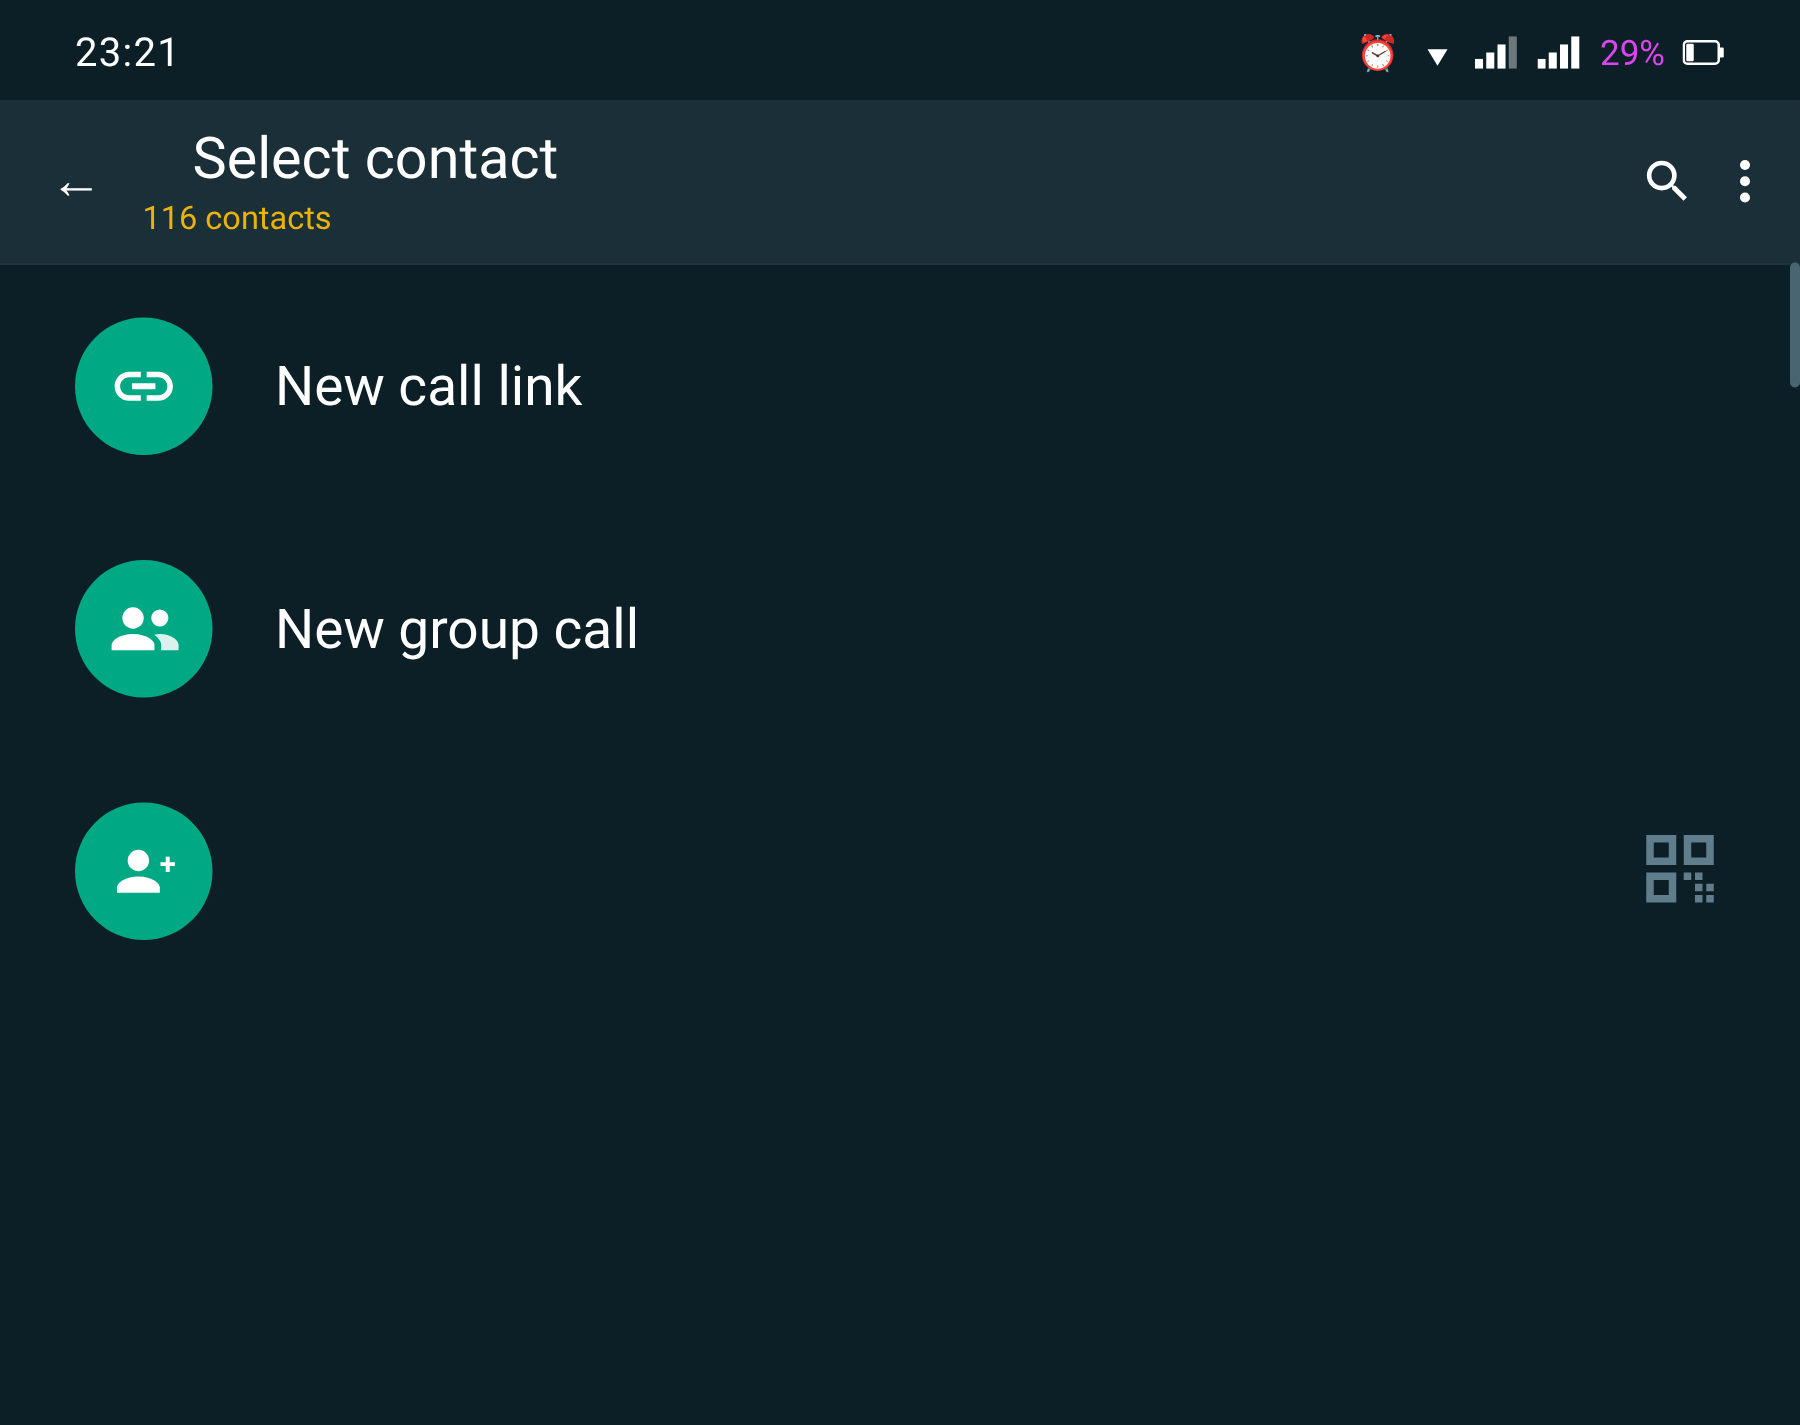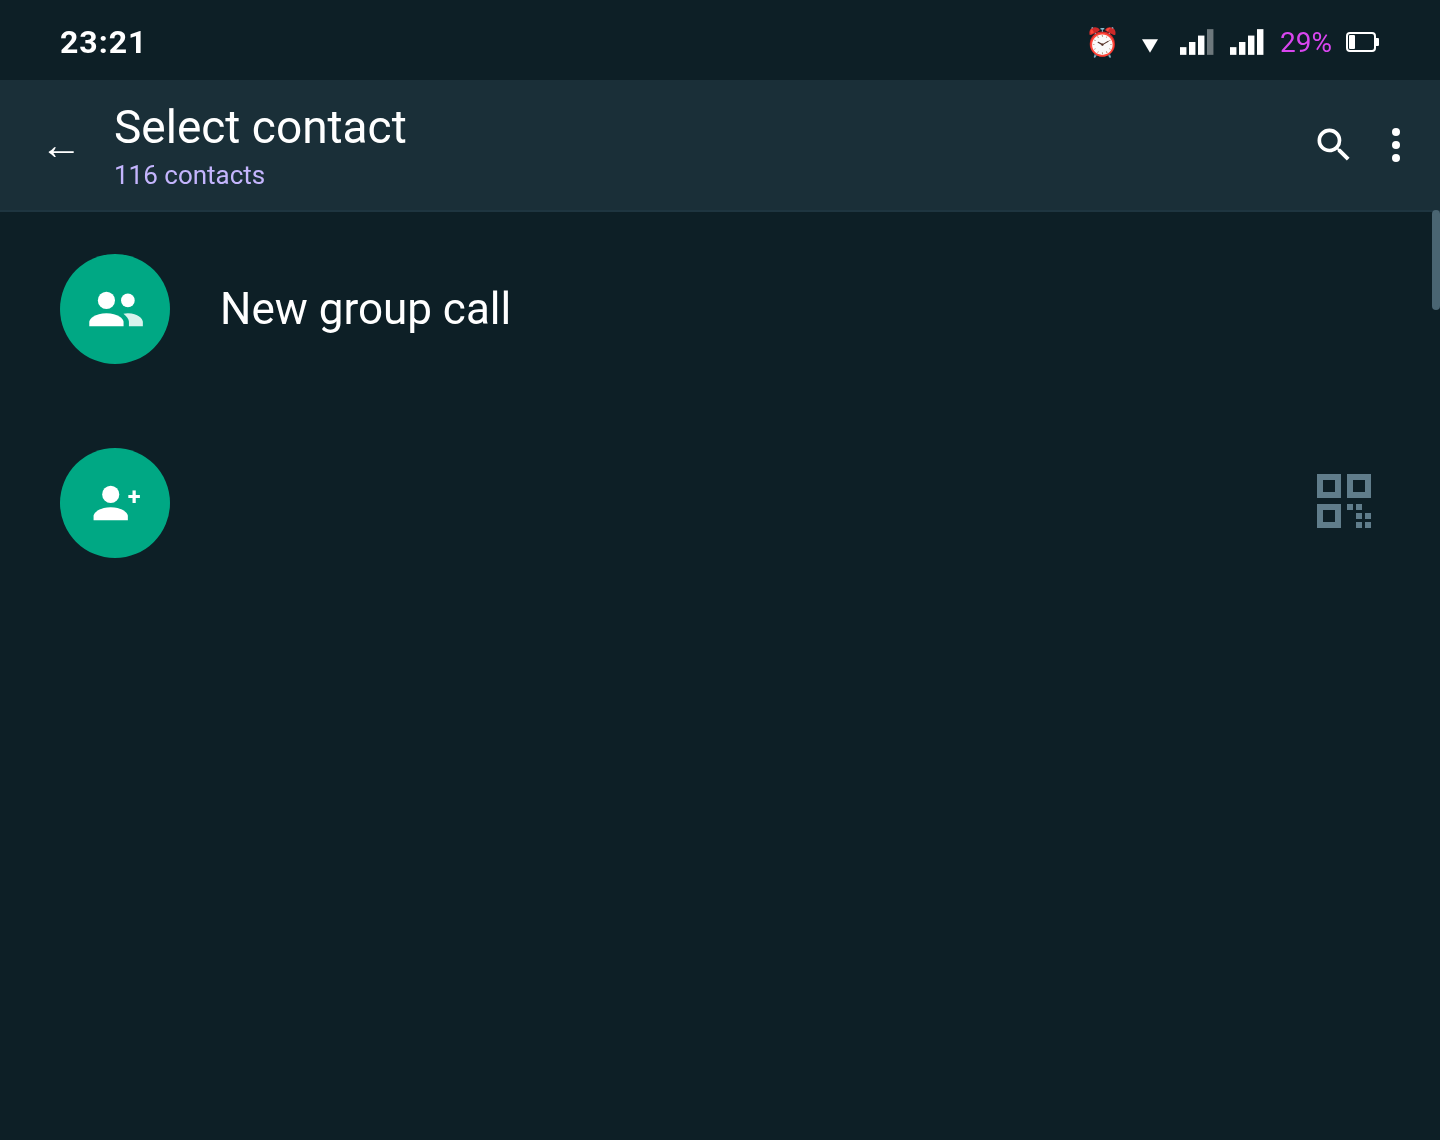--- a/index.html
+++ b/index.html
@@ -22,21 +22,21 @@
       display: flex;
       align-items: center;
       justify-content: space-between;
       padding: 18px 60px 14px 60px;
       height: 80px;
     }
 
     .status-time {
       color: #ffffff;
       font-size: 32px;
-      font-weight: 700;
+      font-weight: 400;
       letter-spacing: 1px;
     }
 
     .status-right {
       display: flex;
       align-items: center;
       gap: 14px;
     }
 
     .status-icon {
@@ -69,24 +69,25 @@
 
     .toolbar-title-area {
       flex: 1;
     }
 
     .toolbar-title {
       color: #ffffff;
       font-size: 46px;
       font-weight: 400;
       line-height: 1.2;
+      margin-left: 40px;
     }
 
     .toolbar-subtitle {
-      color: #c4b5fd;
+      color: #eab308;
       font-size: 26px;
       margin-top: 4px;
     }
 
     .toolbar-actions {
       display: flex;
       align-items: center;
       gap: 36px;
     }
 
@@ -214,20 +215,29 @@
     </div>
   </div>
 </div>
 
 <div class="divider"></div>
 
 <div class="scrollbar"></div>
 
 <div class="list">
 
+  <div class="list-item">
+    <div class="list-icon-circle">
+
+      <svg width="56" height="56" viewBox="0 0 24 24" fill="white">
+        <path d="M3.9 12c0-1.71 1.39-3.1 3.1-3.1h4V7H7c-2.76 0-5 2.24-5 5s2.24 5 5 5h4v-1.9H7c-1.71 0-3.1-1.39-3.1-3.1zM8 13h8v-2H8v2zm9-6h-4v1.9h4c1.71 0 3.1 1.39 3.1 3.1s-1.39 3.1-3.1 3.1h-4V17h4c2.76 0 5-2.24 5-5s-2.24-5-5-5z"></path>
+      </svg>
+    </div>
+    <span class="list-item-label">New call link</span>
+  </div>
 
   <div class="list-item">
     <div class="list-icon-circle">
 
       <svg width="60" height="56" viewBox="0 0 28 24" fill="white">
         <circle cx="10" cy="8" r="4"></circle>
         <circle cx="20" cy="8" r="3.2"></circle>
         <path d="M10 14c-5.33 0-8 2.67-8 4v2h16v-2c0-1.33-2.67-4-8-4z"></path>
         <path d="M20 14c-.7 0-1.4.1-2.06.27C19.4 15.36 20.5 16.86 20.5 18v2H27v-2c0-1.33-2.24-4-7-4z" opacity="0.85"></path>
       </svg>

